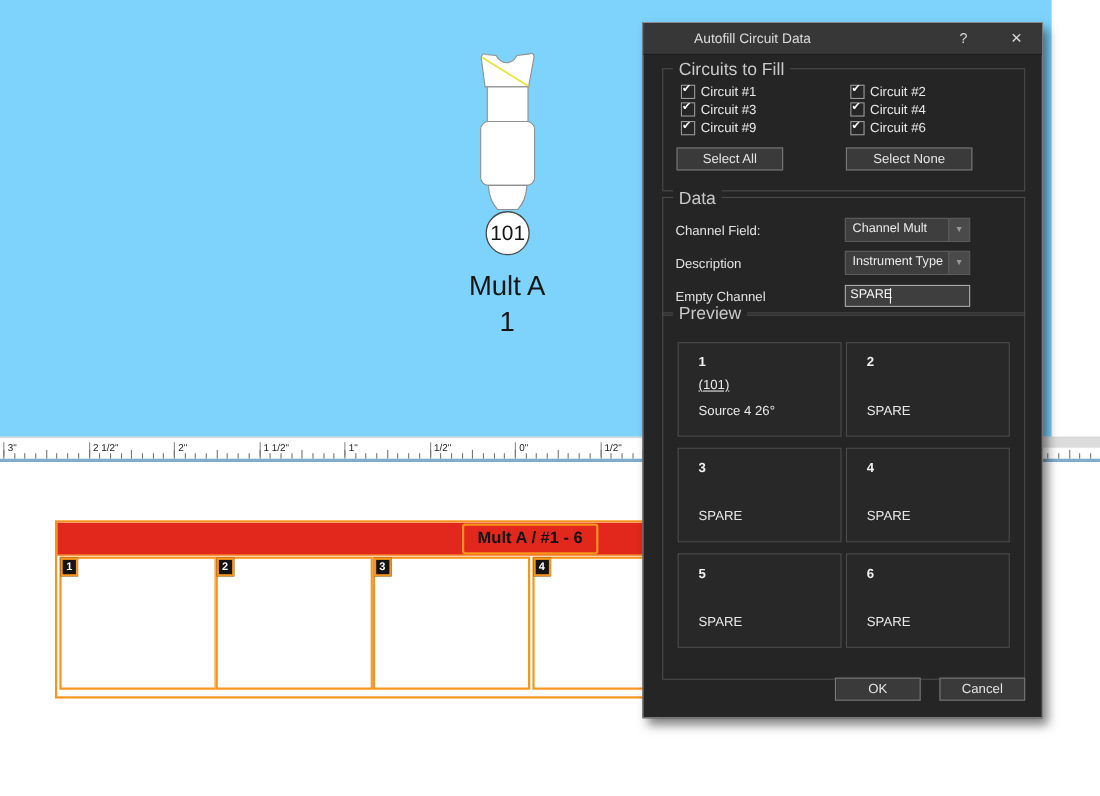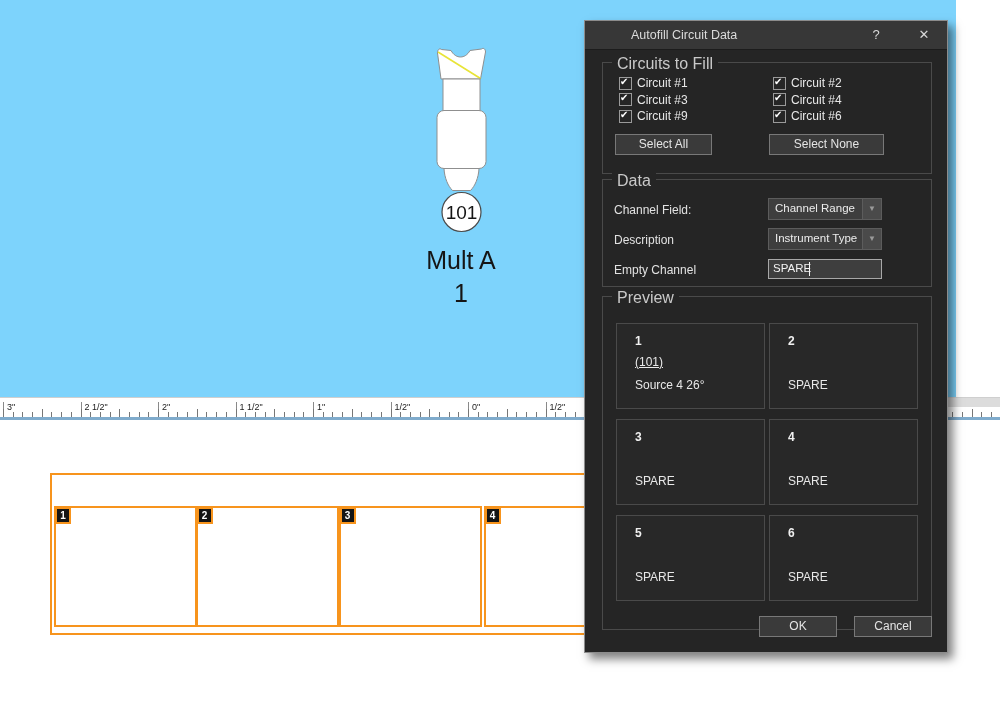--- a/index.html
+++ b/index.html
@@ -48,21 +48,21 @@
   #dlg-help{position:absolute;left:282px;top:5px;width:18px;height:18px;text-align:center;
             color:#d8d8d8;font-size:13px;line-height:18px;cursor:default;}
   #dlg-close{position:absolute;left:330px;top:5px;width:18px;height:18px;text-align:center;
              color:#d8d8d8;font-size:13px;line-height:18px;cursor:default;}
 
   .group{position:absolute;left:17px;width:330px;border:1px solid #4a4a4a;box-sizing:border-box;}
   .group-label{position:absolute;top:-8px;left:9px;background:#252525;padding:0 5px;
                font-size:16px;color:#c9c9c9;}
   #grp-circuits{top:41px;height:112px;}
   #grp-data{top:158px;height:108px;}
-  #grp-preview{top:275px;height:334px;padding-left:44px;}
+  #grp-preview{top:263px;height:334px;padding-left:44px;}
 
   #cb-grid{position:absolute;left:16px;top:12px;display:grid;grid-template-columns:154px 154px;
            grid-auto-rows:16.5px;}
   .cb-item{display:flex;align-items:center;}
   .cb{width:11px;height:11px;background:#262626;border:1px solid #9a9a9a;position:relative;
       flex:0 0 auto;margin-right:5px;}
   .cb .check{position:absolute;left:0px;top:-2px;color:#fff;font-size:10px;line-height:12px;}
   .cb-label{font-size:12px;color:#e8e8e8;white-space:nowrap;}
 
   .dlg-btn{position:absolute;background:#3a3a3a;border:1px solid #787878;color:#e4e4e4;
@@ -189,20 +189,23 @@
         <div class="tick" style="left: 962.062px;"></div>
         <div class="tick mid" style="left: 971.75px;"></div>
         <div class="tick" style="left: 981.438px;"></div>
         <div class="tick" style="left: 991.125px;"></div>
       </div>
     <div id="ruler-blue"></div>
   </div>
   <div id="ruler-gray-right"></div>
 
   <div id="strip">
+    <div id="strip-header">
+      <div id="strip-title-box">Mult A / #1 - 6</div>
+    </div>
     <div class="strip-cell" style="left:2px">
       <div class="cell-tag">1</div>
     </div>
     <div class="strip-cell" style="left:143.5px">
       <div class="cell-tag">2</div>
     </div>
     <div class="strip-cell" style="left:286.5px">
       <div class="cell-tag">3</div>
     </div>
     <div class="strip-cell" style="left:431.5px">
@@ -258,21 +261,21 @@
         </div>
       </div>
       <div id="btn-select-all" class="dlg-btn">Select All</div>
       <div id="btn-select-none" class="dlg-btn">Select None</div>
     </div>
 
     <div id="grp-data" class="group">
       <span class="group-label">Data</span>
       <span id="lbl-channel-field" class="fld-label">Channel Field:</span>
       <div id="dd-channel" class="dropdown">
-        <span class="dd-value">Channel Range</span>
+        <span class="dd-value">Channel Mult</span>
         <span class="dd-arrow">▼</span>
       </div>
       <span id="lbl-description" class="fld-label">Description</span>
       <div id="dd-description" class="dropdown">
         <span class="dd-value">Instrument Type</span>
         <span class="dd-arrow">▼</span>
       </div>
       <span id="lbl-empty-channel" class="fld-label">Empty Channel</span>
       <div id="input-empty">
         <span class="val">SPARE</span>

